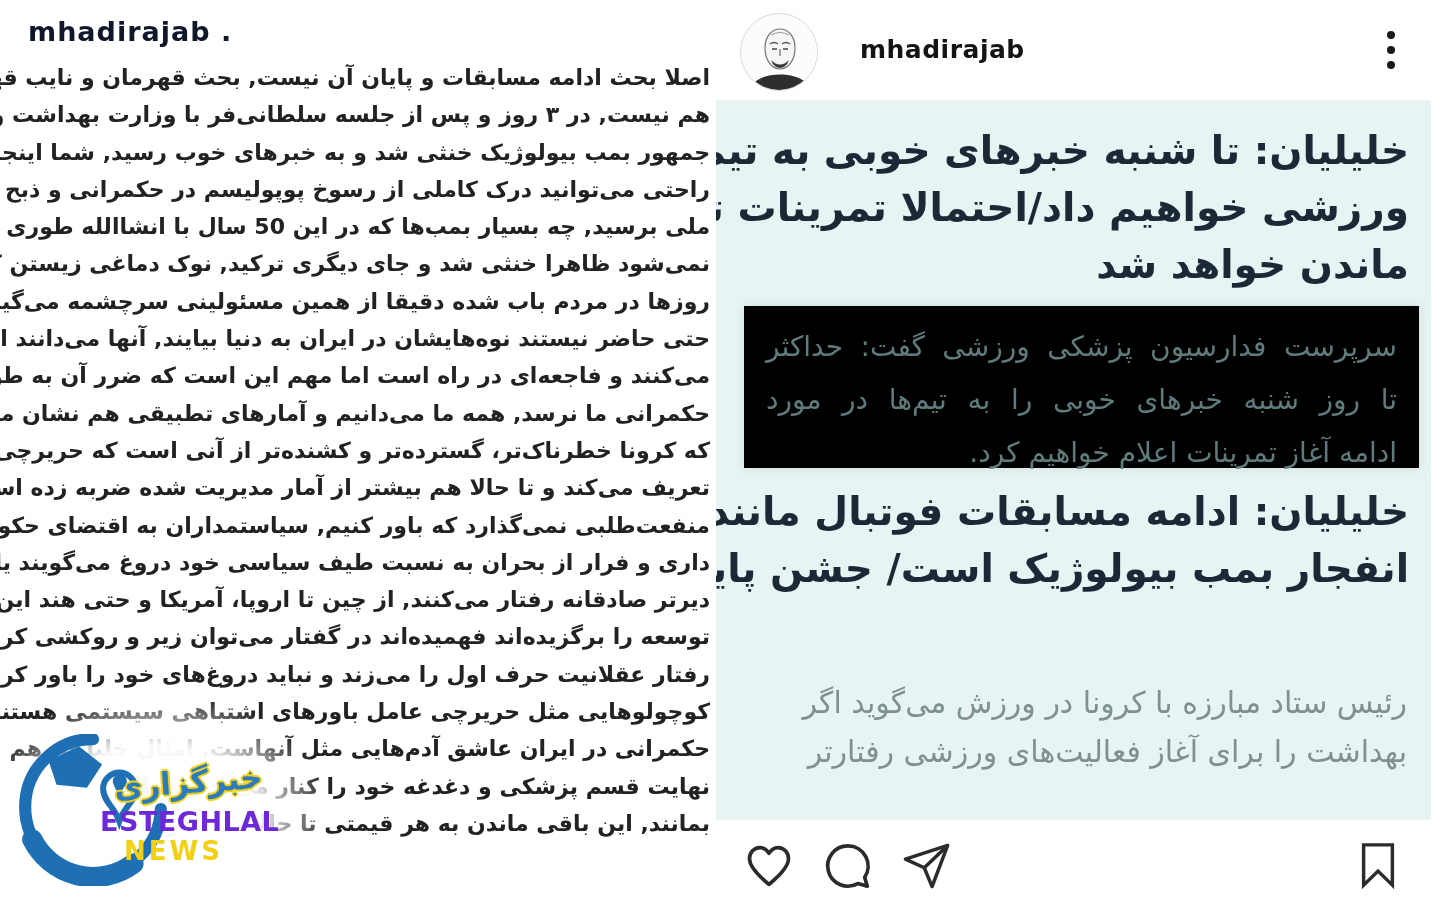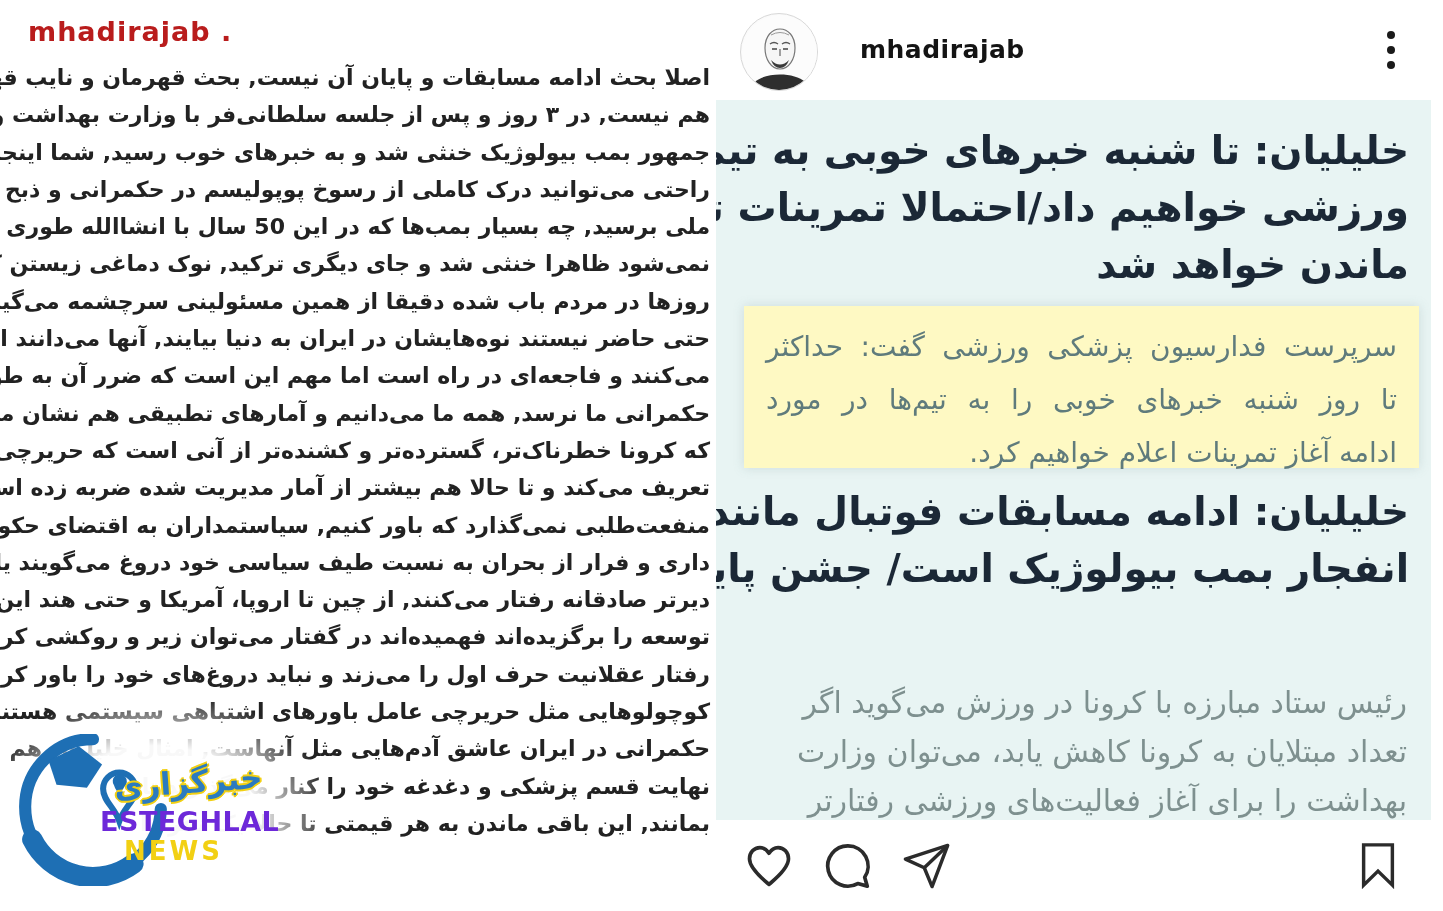--- a/index.html
+++ b/index.html
@@ -6,21 +6,21 @@
   html,body { width:1443px; height:911px; }
   body {
     position:relative; overflow:hidden; background:#ffffff;
     font-family:"DejaVu Sans", sans-serif; color:#1c1c1c;
   }
 
   
   .caption-col { position:absolute; left:8px; top:16px; width:702px; }
   .caption-username {
     direction:ltr; text-align:left; margin-left:20px;
-    font-size:27px; font-weight:bold; color:#b91c1c; letter-spacing:1px;
+    font-size:27px; font-weight:bold; color:#0f172a; letter-spacing:1px;
   }
   .caption-lines { direction:rtl; margin-top:12px; }
   .cap-line {
     font-size:22px; font-weight:bold; color:#222;
     line-height:37.3px; text-align:right; white-space:nowrap;
   }
 
   
   .watermark { position:absolute; left:10px; top:726px; width:290px; height:185px; }
   .wm-glow {
@@ -55,21 +55,21 @@
     position:absolute; top:100px; left:0; width:715px; height:720px;
     background:#e8f4f3; overflow:hidden; direction:rtl;
   }
   .headline { position:absolute; right:0; left:0; padding:0 22px 0 30px; font-weight:bold; color:#1b2836; font-size:39px; }
   .headline .line { line-height:57px; text-align:right; white-space:nowrap; }
   .headline-1 { top:22px; }
   .headline-2 { top:383px; }
 
   .quote-box {
     position:absolute; top:206px; right:12px; left:28px; height:162px;
-    background:#fef9c3; box-shadow:0 0 10px rgba(140,165,165,0.30);
+    background:#000000; box-shadow:0 0 10px rgba(140,165,165,0.30);
     padding:14px 22px 0 22px;
   }
   .quote-box .line {
     font-size:28px; color:#5f7b7c; line-height:53px;
     text-align:justify; text-align-last:justify; white-space:normal;
   }
   .quote-box .line:last-child { text-align-last:right; }
 
   .gray-par { position:absolute; top:578px; right:24px; left:30px; }
   .gray-par .line { font-size:30px; color:#7e908f; line-height:49px; text-align:right; white-space:nowrap; }
@@ -161,21 +161,20 @@
         <div class="line">ادامه آغاز تمرینات اعلام خواهیم کرد.</div>
       </div>
 
     <div class="headline headline-2">
         <div class="line">خلیلیان: ادامه مسابقات فوتبال مانند</div>
         <div class="line">انفجار بمب بیولوژیک است/ جشن پایان</div>
       </div>
 
     <div class="gray-par">
         <div class="line">رئیس ستاد مبارزه با کرونا در ورزش می‌گوید اگر</div>
-        <div class="line">تعداد مبتلایان به کرونا کاهش یابد، می‌توان وزارت</div>
         <div class="line">بهداشت را برای آغاز فعالیت‌های ورزشی رفتار‌تر</div>
       </div>
   </div>
 
   <div class="post-actions">
     <svg class="action-icon icon-like" width="52" height="52" viewBox="0 0 24 24">
       <path d="M12 20.5 C9.5 18.4 3 13.3 3 8.7 3 5.8 5.1 3.5 7.8 3.5 c1.7 0 3.2 1 4.2 2.6 1 -1.6 2.5 -2.6 4.2 -2.6 2.7 0 4.8 2.3 4.8 5.2 0 4.6 -6.5 9.7 -9 11.8 z" fill="none" stroke="#2b2b2b" stroke-width="1.7" stroke-linejoin="round"></path>
     </svg>
     <svg class="action-icon icon-comment" width="52" height="52" viewBox="0 0 24 24">
       <path d="M12 2.7 a9.3 9.3 0 1 0 4.5 17.4 l4.4 1.2 -1.2 -4.1 A9.3 9.3 0 0 0 12 2.7 z" fill="none" stroke="#2b2b2b" stroke-width="1.7" stroke-linejoin="round"></path>

